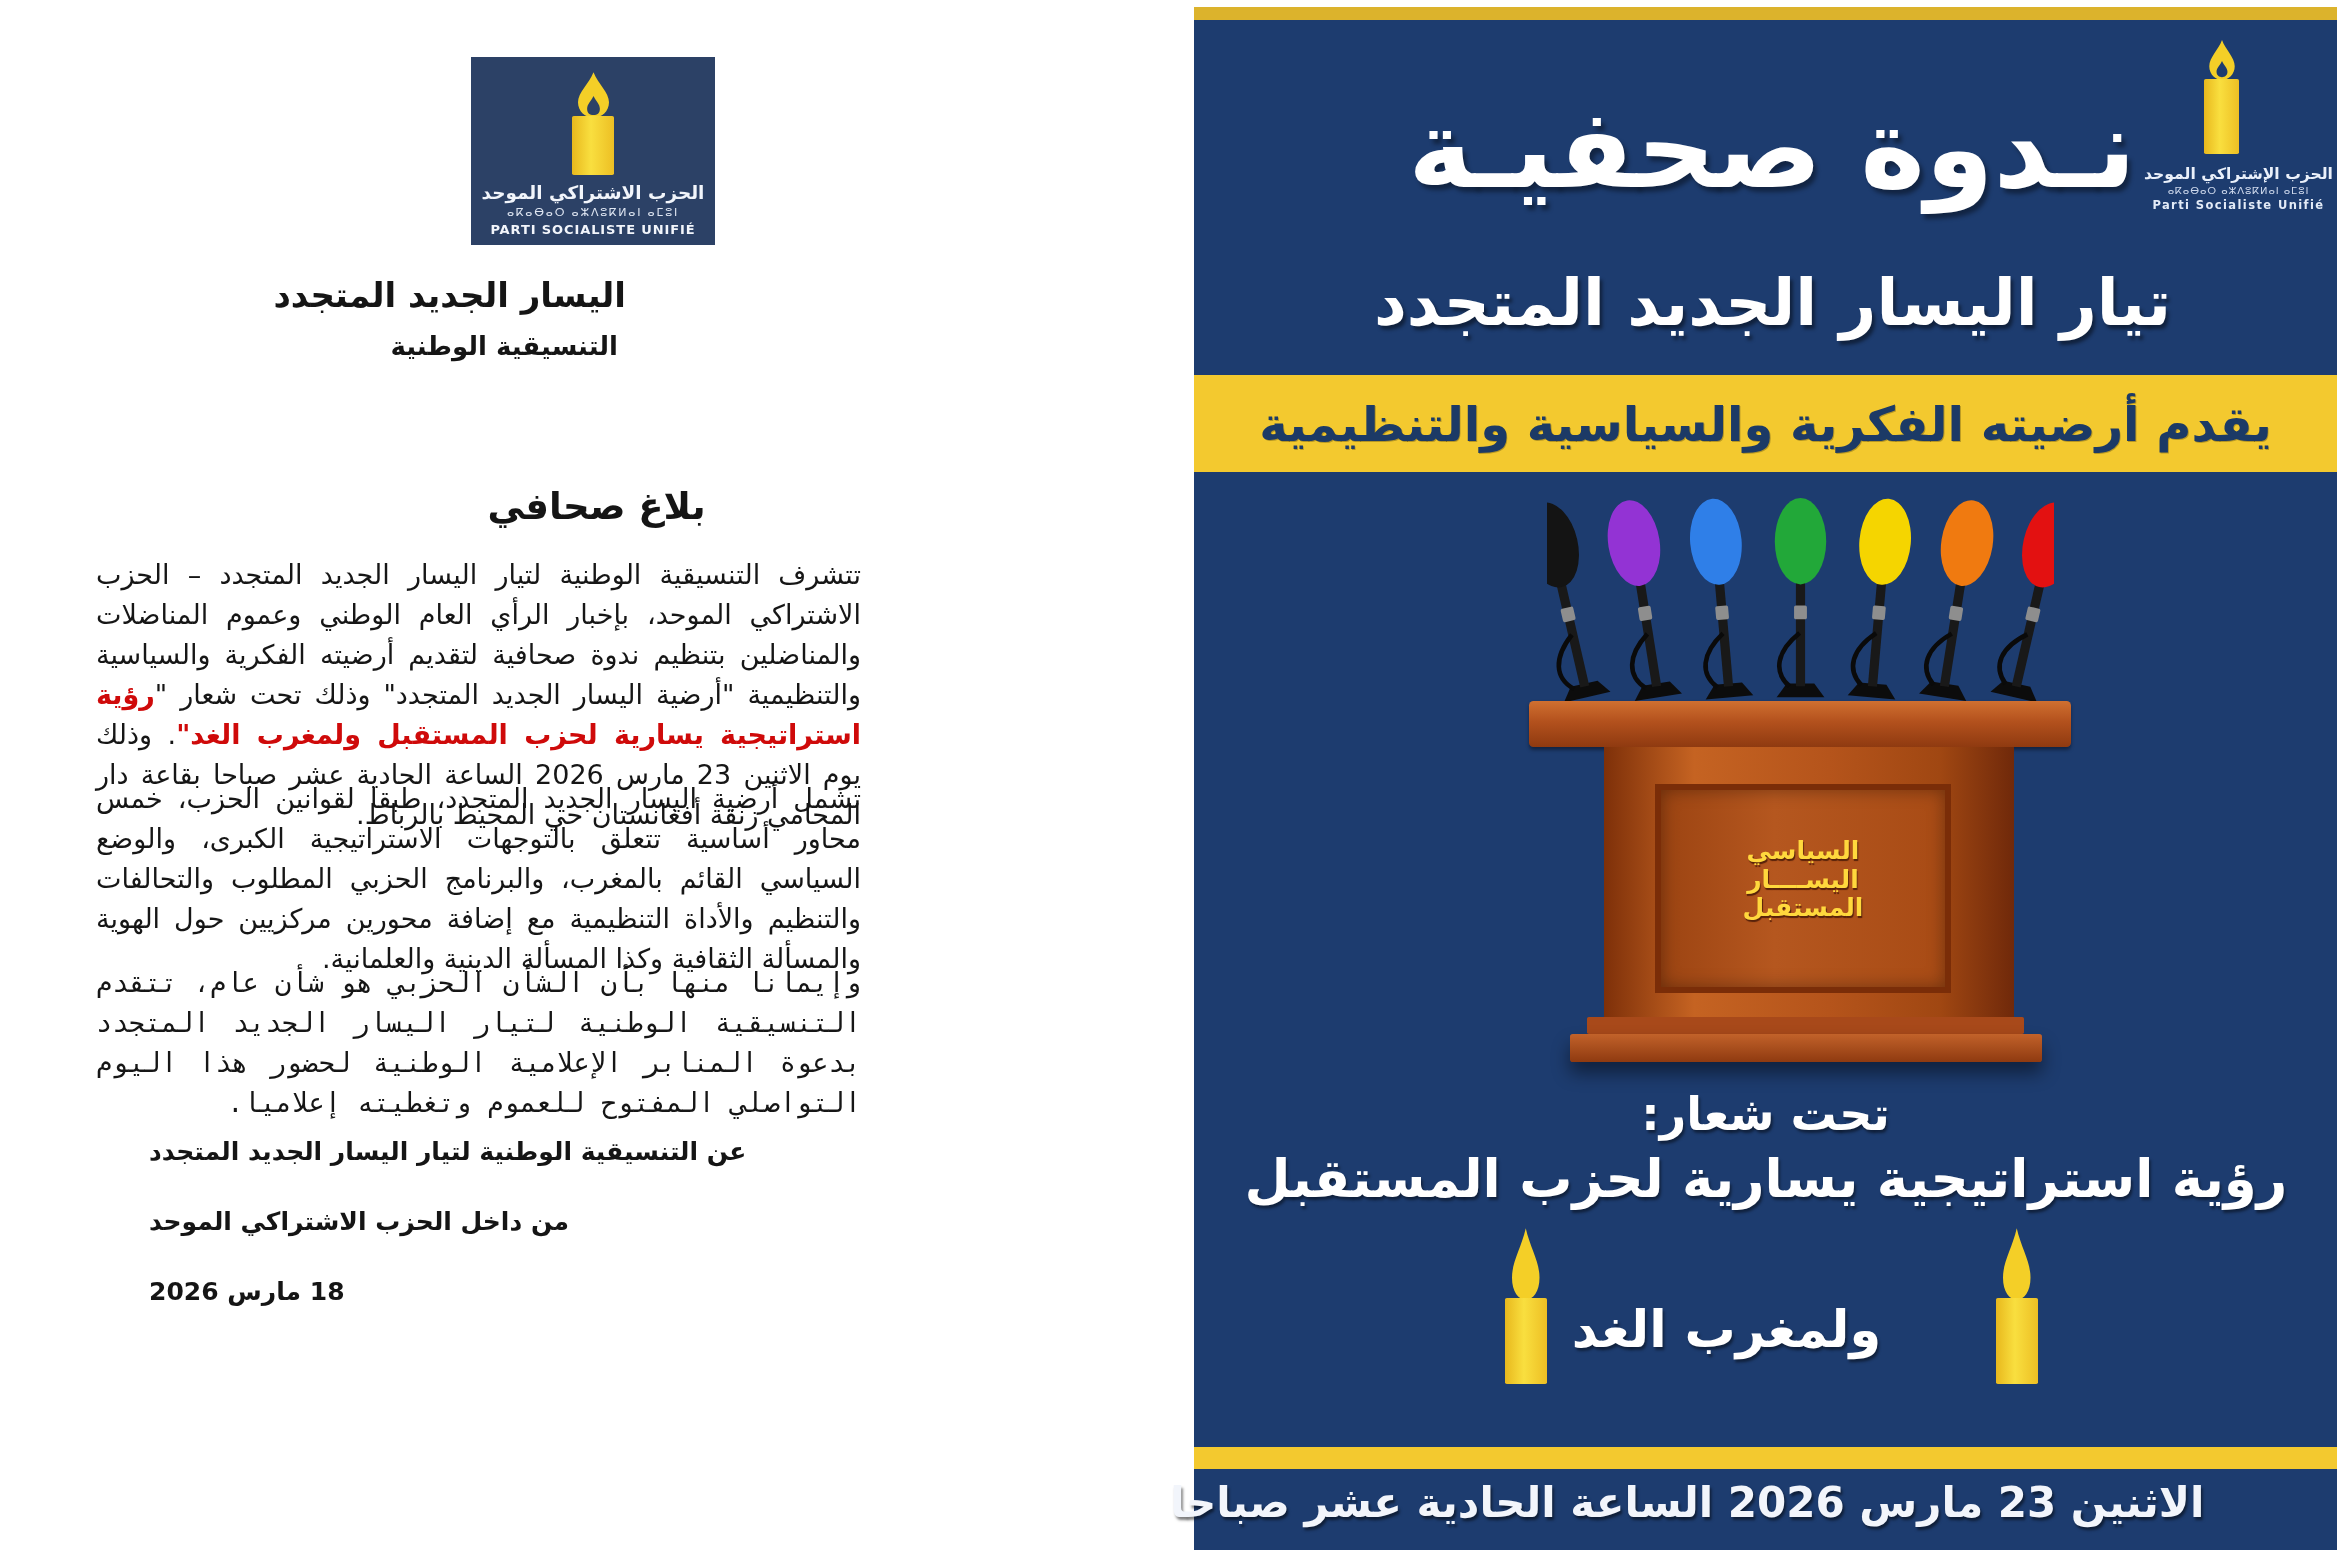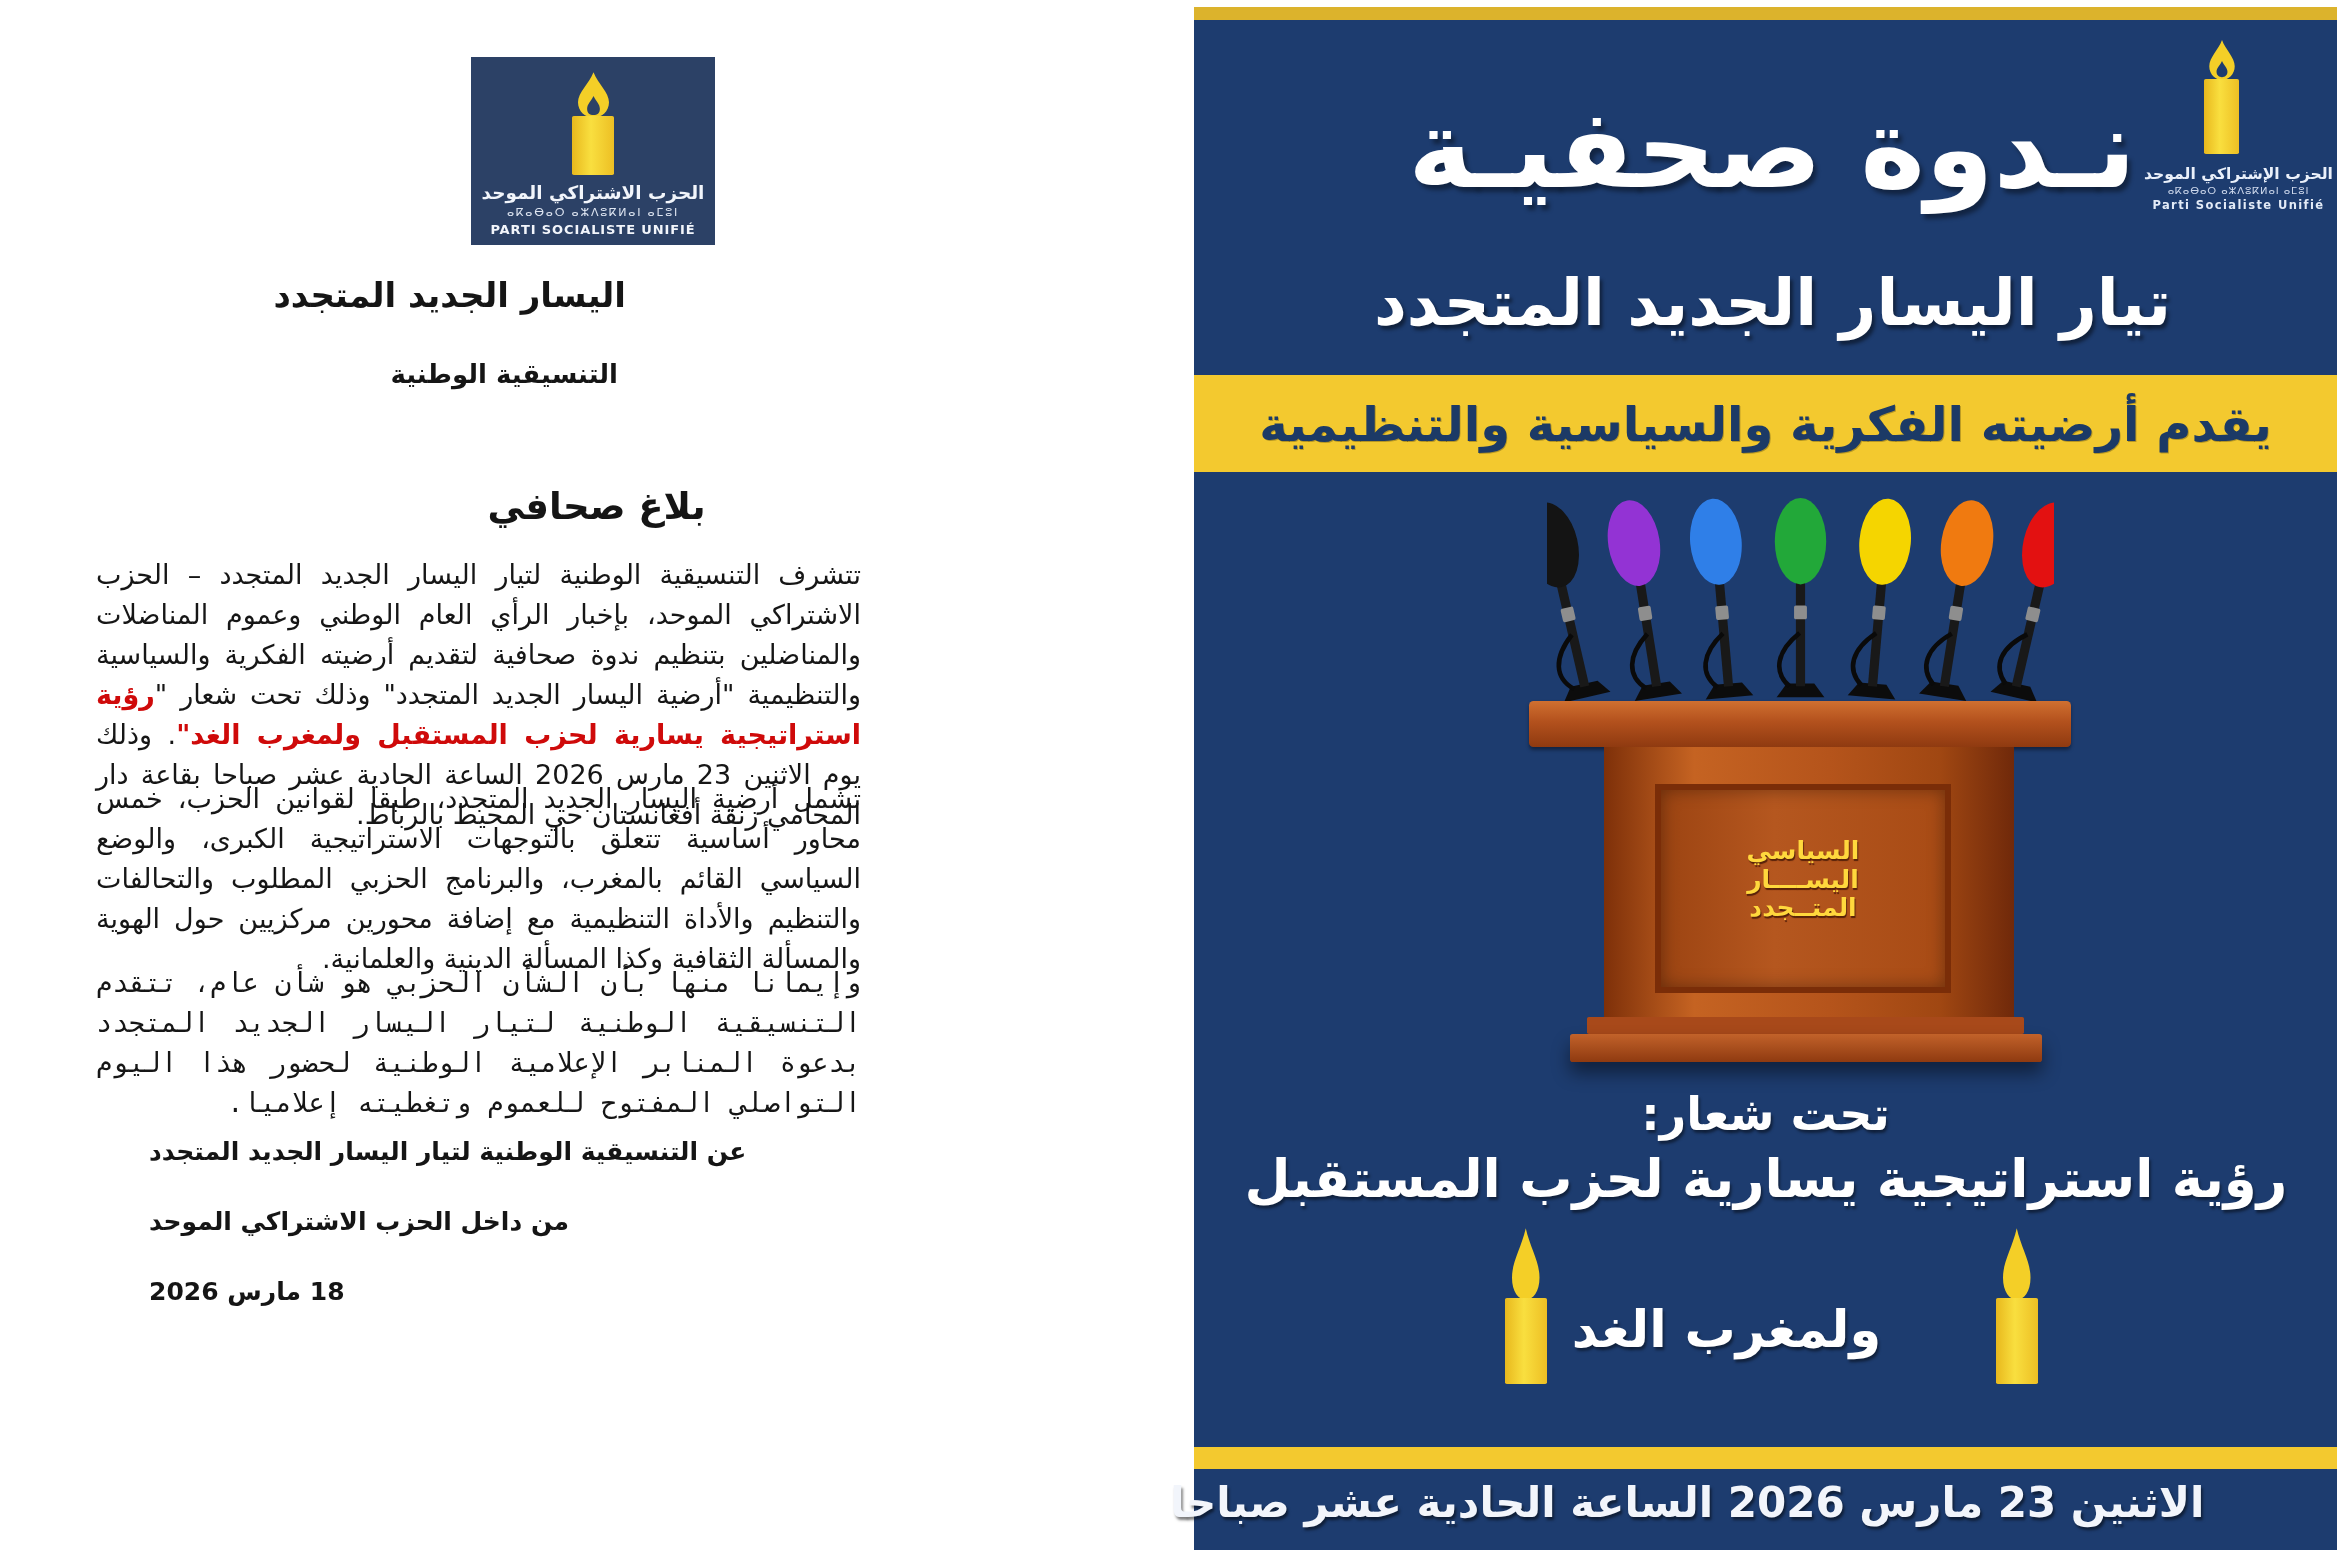--- a/index.html
+++ b/index.html
@@ -19,21 +19,21 @@
   .doc-logo{position:absolute;left:471px;top:57px;width:244px;height:188px;background:#2c4166;
     display:flex;flex-direction:column;align-items:center;justify-content:flex-end;padding-bottom:8.3px;}
   .candle{display:flex;flex-direction:column;align-items:center;}
   .candle-body{background:linear-gradient(90deg,#e8b81d 0%,#f9df3f 45%,#edbf24 100%);border-radius:1.8px;}
   .doc-candle .candle-body{width:42px;height:59px;margin-top:-1.8px;}
   .doc-logo-ar{font-size:18.4px;font-weight:700;color:#f2f5fb;margin-top:7.3px;white-space:nowrap;}
   .doc-logo-tif{font-size:11px;color:#dfe6f2;letter-spacing:1.8px;margin-top:2.8px;white-space:nowrap;}
   .doc-logo-fr{font-size:13px;font-weight:700;color:#f2f5fb;letter-spacing:0.9px;margin-top:2.8px;white-space:nowrap;}
 
   .doc-h1{position:absolute;top:275px;right:568px;font-size:34px;font-weight:700;direction:rtl;white-space:nowrap;}
-  .doc-h2{position:absolute;top:359px;right:576px;font-size:26px;font-weight:700;direction:rtl;white-space:nowrap;}
+  .doc-h2{position:absolute;top:331px;right:576px;font-size:26px;font-weight:700;direction:rtl;white-space:nowrap;}
   .doc-title{position:absolute;top:485px;left:422px;width:349px;text-align:center;
     font-size:37px;font-weight:700;direction:rtl;}
 
   .doc-p{position:absolute;left:96px;width:765px;direction:rtl;text-align:justify;
     font-size:27px;line-height:40px;color:#161616;}
   .p1{top:555px;}
   .p2{top:779px;}
   .p3{top:965px;font-family:Liberation Mono, monospace;}
   .doc-p .red{color:var(--doc-red);font-weight:700;}
   .doc-p .b{font-weight:400;}
@@ -209,21 +209,21 @@
         <ellipse class="mic-head" cx="510" cy="48" rx="28" ry="47" fill="#e31111"></ellipse>
       </g>
     </svg>
 
     <div class="podium-top"></div>
     <div class="podium-col">
       <div class="podium-panel">
         <div class="podium-text">
           <div>السياسي</div>
           <div>اليســــار</div>
-          <div>المتــجدد</div>
+          <div>المستقبل</div>
         </div>
       </div>
     </div>
     <div class="podium-base1"></div>
     <div class="podium-base2"></div>
 
     <div class="p-slogan-intro">تحت شعار:</div>
     <div class="p-slogan1">رؤية استراتيجية يسارية لحزب المستقبل</div>
 
     <div class="big-candle candle-left">

